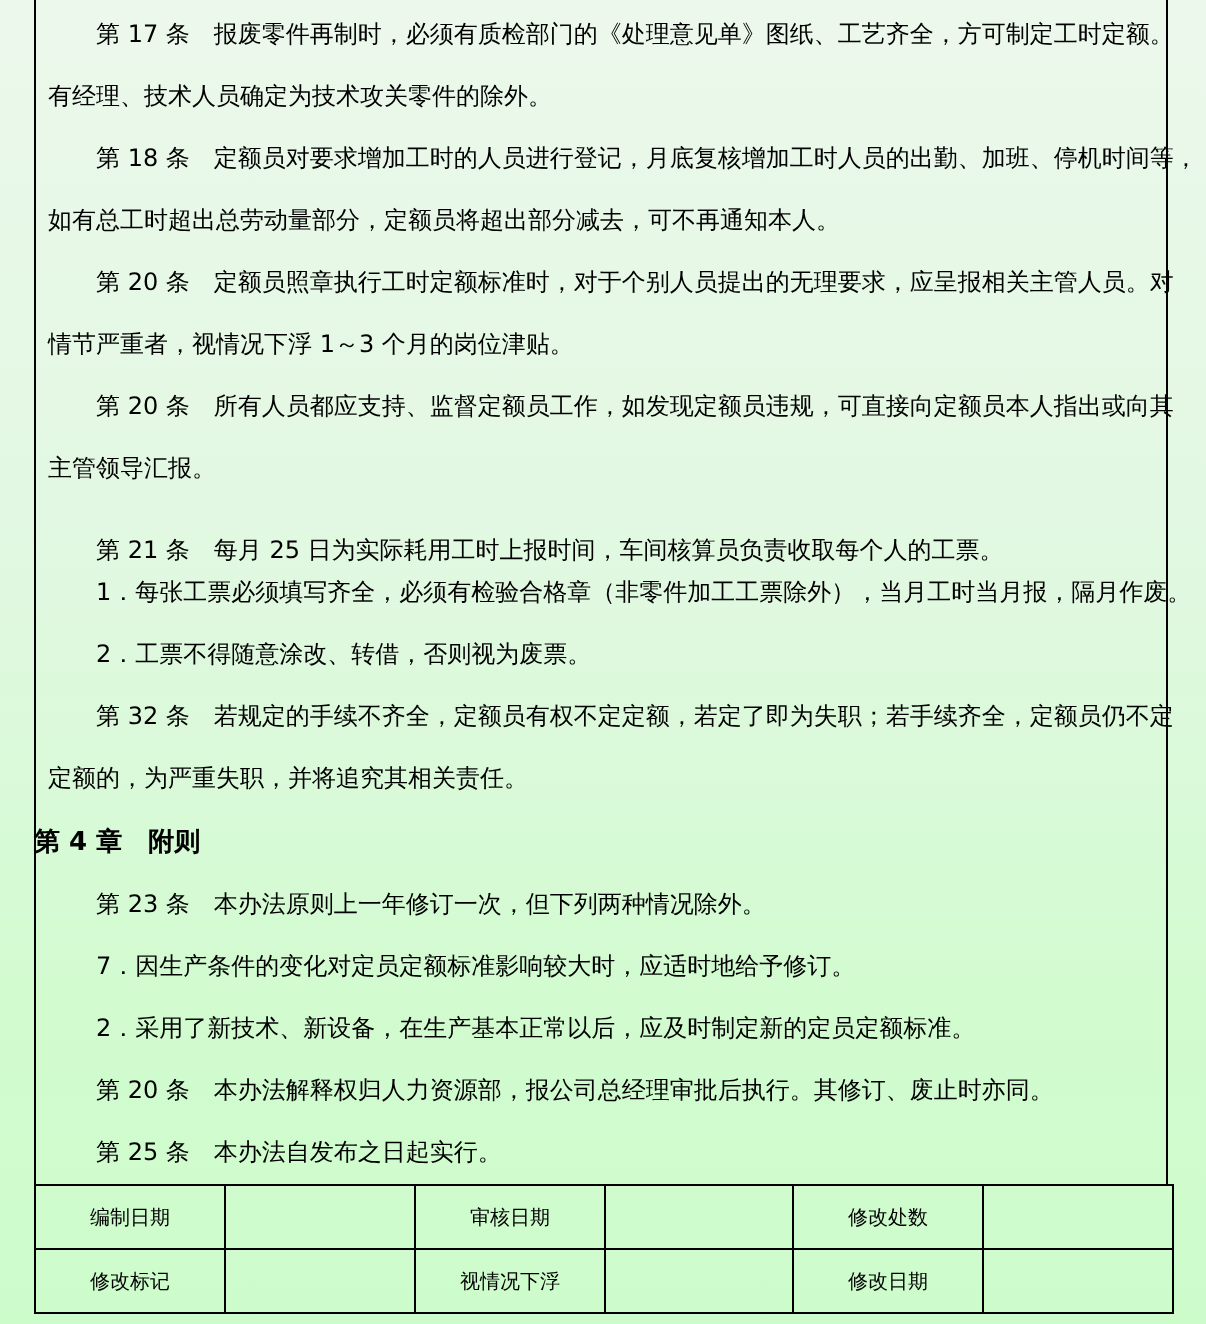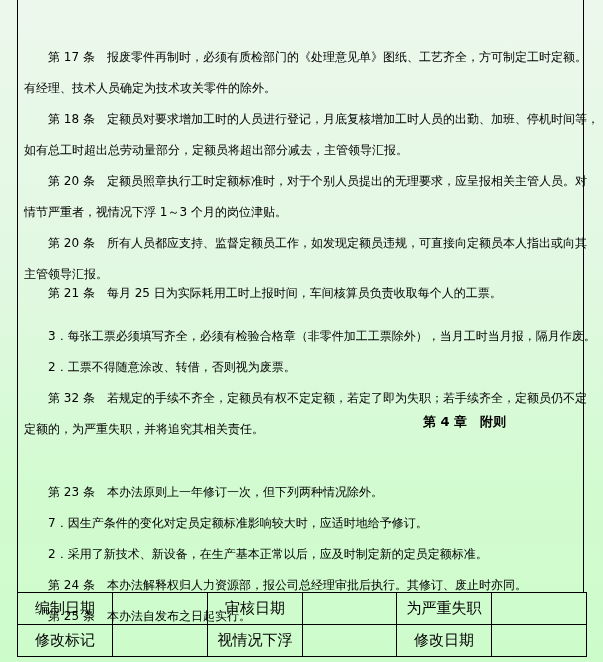--- a/index.html
+++ b/index.html
@@ -10,84 +10,84 @@
     font-size: 12px; color: #000;
     position: relative;
   }
   .frame {
     position: absolute; left: 17px; top: -1px; width: 567px; height: 594px;
     border-left: 1px solid #000; border-right: 1px solid #000;
     box-sizing: border-box;
   }
   .para {
     position: absolute; left: 24px; width: 555px;
-    line-height: 31px; font-size: 12px; white-space: nowrap; margin-top: 40px;
+    line-height: 31px; font-size: 12px; white-space: nowrap;
   }
   .indent { padding-left: 24px; }
   .heading {
-    position: absolute; left: 17px; width: 489px; text-align: right;
+    position: absolute; left: 17px; width: 531px; text-align: left;
     font-weight: bold; font-size: 13px; top: 412px; line-height: 20px;
   }
   table.sig {
     position: absolute; left: 17px; top: 592px;
     border-collapse: collapse; table-layout: fixed; width: 569px;
   }
   table.sig td {
     border: 1px solid #000; height: 31px; padding: 0;
-    text-align: center; font-size: 15px; font-family: "DejaVu Sans", sans-serif;
+    text-align: center; font-size: 10px; font-family: "DejaVu Sans", sans-serif;
   }
 </style>
 </head>
 <body>
 
 <div class="frame"></div>
 
 <div class="para indent" style="top:2px">第 17 条　报废零件再制时，必须有质检部门的《处理意见单》图纸、工艺齐全，方可制定工时定额。</div>
 <div class="para" style="top:33px">有经理、技术人员确定为技术攻关零件的除外。</div>
 
 <div class="para indent" style="top:64px">第 18 条　定额员对要求增加工时的人员进行登记，月底复核增加工时人员的出勤、加班、停机时间等，</div>
-<div class="para" style="top:95px">如有总工时超出总劳动量部分，定额员将超出部分减去，主管领导汇报。</div>
+<div class="para" style="top:95px">如有总工时超出总劳动量部分，定额员将超出部分减去，可不再通知本人。</div>
 
 <div class="para indent" style="top:126px">第 20 条　定额员照章执行工时定额标准时，对于个别人员提出的无理要求，应呈报相关主管人员。对</div>
 <div class="para" style="top:157px">情节严重者，视情况下浮 1～3 个月的岗位津贴。</div>
 
 <div class="para indent" style="top:188px">第 20 条　所有人员都应支持、监督定额员工作，如发现定额员违规，可直接向定额员本人指出或向其</div>
 <div class="para" style="top:219px">主管领导汇报。</div>
 
-<div class="para indent" style="top:238px">第 21 条　每月 25 日为实际耗用工时上报时间，车间核算员负责收取每个人的工票。</div>
-<div class="para indent" style="top:281px">3．每张工票必须填写齐全，必须有检验合格章（非零件加工工票除外），当月工时当月报，隔月作废。</div>
+<div class="para indent" style="top:260px">第 21 条　每月 25 日为实际耗用工时上报时间，车间核算员负责收取每个人的工票。</div>
+<div class="para indent" style="top:281px">1．每张工票必须填写齐全，必须有检验合格章（非零件加工工票除外），当月工时当月报，隔月作废。</div>
 <div class="para indent" style="top:312px">2．工票不得随意涂改、转借，否则视为废票。</div>
 
 <div class="para indent" style="top:343px">第 32 条　若规定的手续不齐全，定额员有权不定定额，若定了即为失职；若手续齐全，定额员仍不定</div>
 <div class="para" style="top:374px">定额的，为严重失职，并将追究其相关责任。</div>
 
 <div class="heading">第 4 章　附则</div>
 
 <div class="para indent" style="top:437px">第 23 条　本办法原则上一年修订一次，但下列两种情况除外。</div>
 <div class="para indent" style="top:468px">7．因生产条件的变化对定员定额标准影响较大时，应适时地给予修订。</div>
 <div class="para indent" style="top:499px">2．采用了新技术、新设备，在生产基本正常以后，应及时制定新的定员定额标准。</div>
-<div class="para indent" style="top:530px">第 24 条　本办法解释权归人力资源部，报公司总经理审批后执行。其修订、废止时亦同。</div>
+<div class="para indent" style="top:530px">第 20 条　本办法解释权归人力资源部，报公司总经理审批后执行。其修订、废止时亦同。</div>
 <div class="para indent" style="top:561px">第 25 条　本办法自发布之日起实行。</div>
 
 <table class="sig">
   <colgroup>
     <col style="width:95px">
       <col style="width:95px">
       <col style="width:95px">
     <col style="width:94px">
       <col style="width:95px">
       <col style="width:95px">
   </colgroup>
   <tbody>
       <tr>
     <td>编制日期</td>
     <td></td>
     <td>审核日期</td>
     <td></td>
-    <td>为严重失职</td>
+    <td>修改处数</td>
     <td></td>
   </tr>
   <tr>
     <td>修改标记</td>
     <td></td>
     <td>视情况下浮</td>
     <td></td>
     <td>修改日期</td>
     <td></td>
   </tr>

